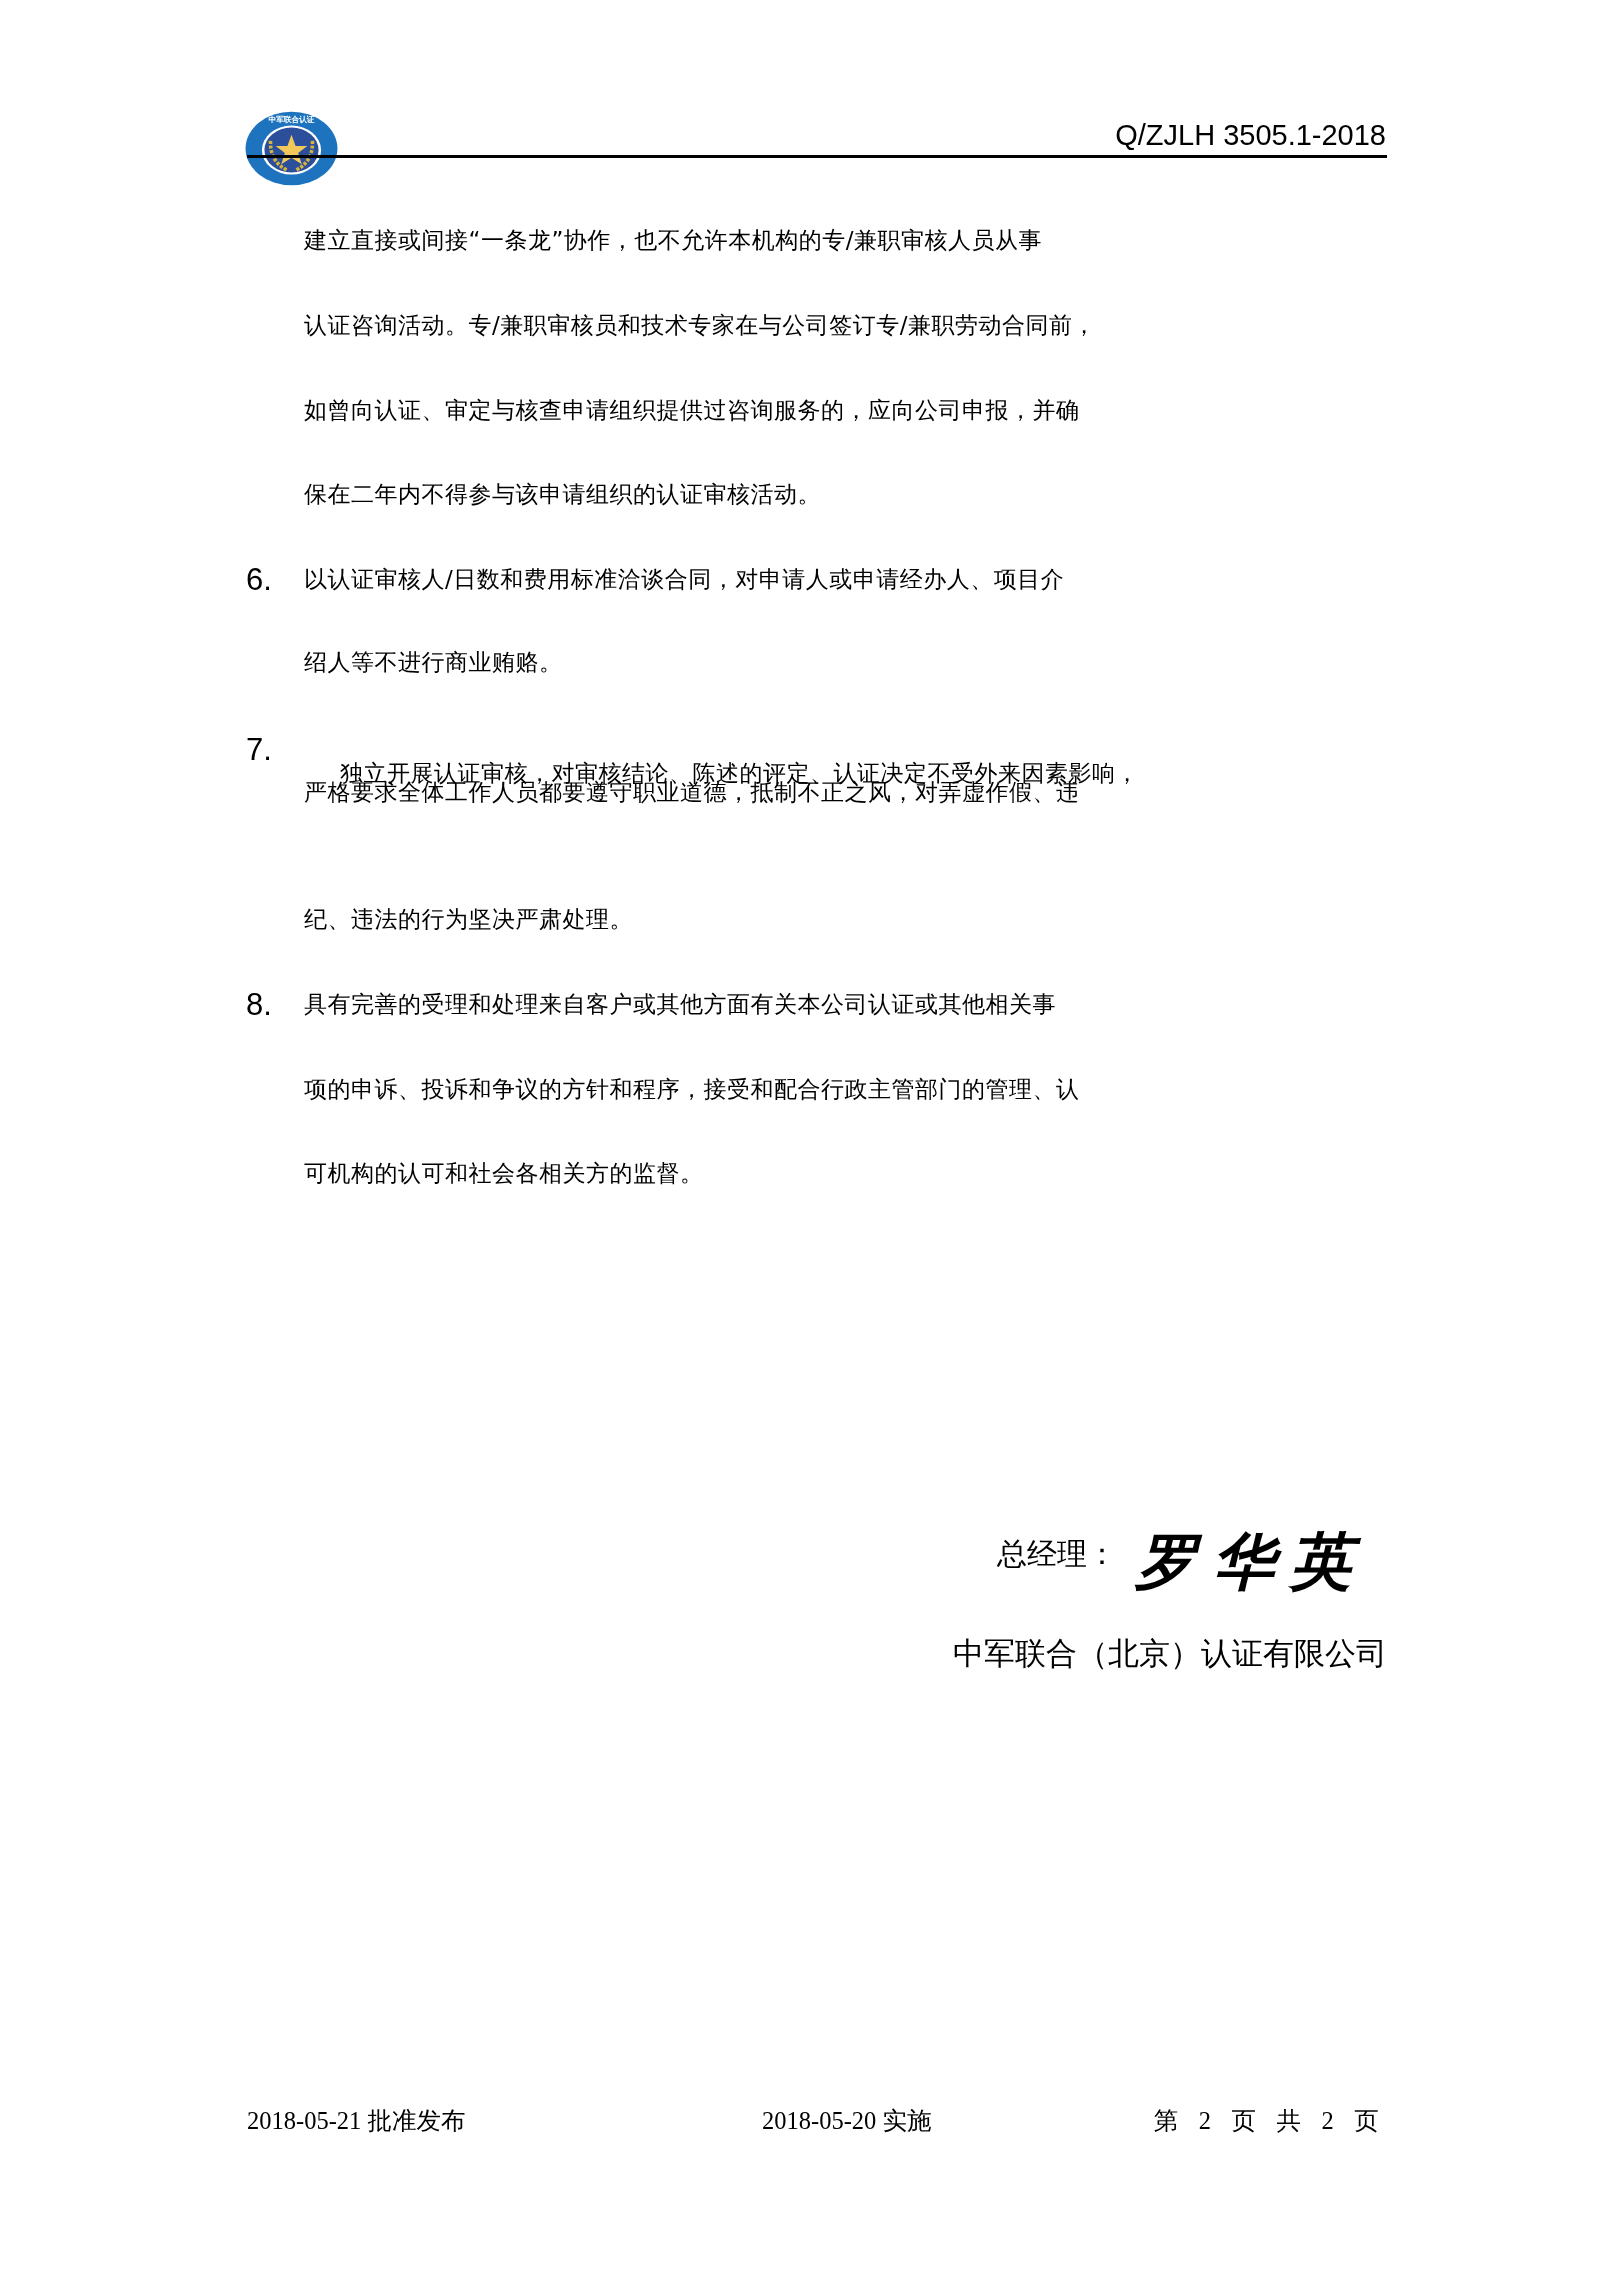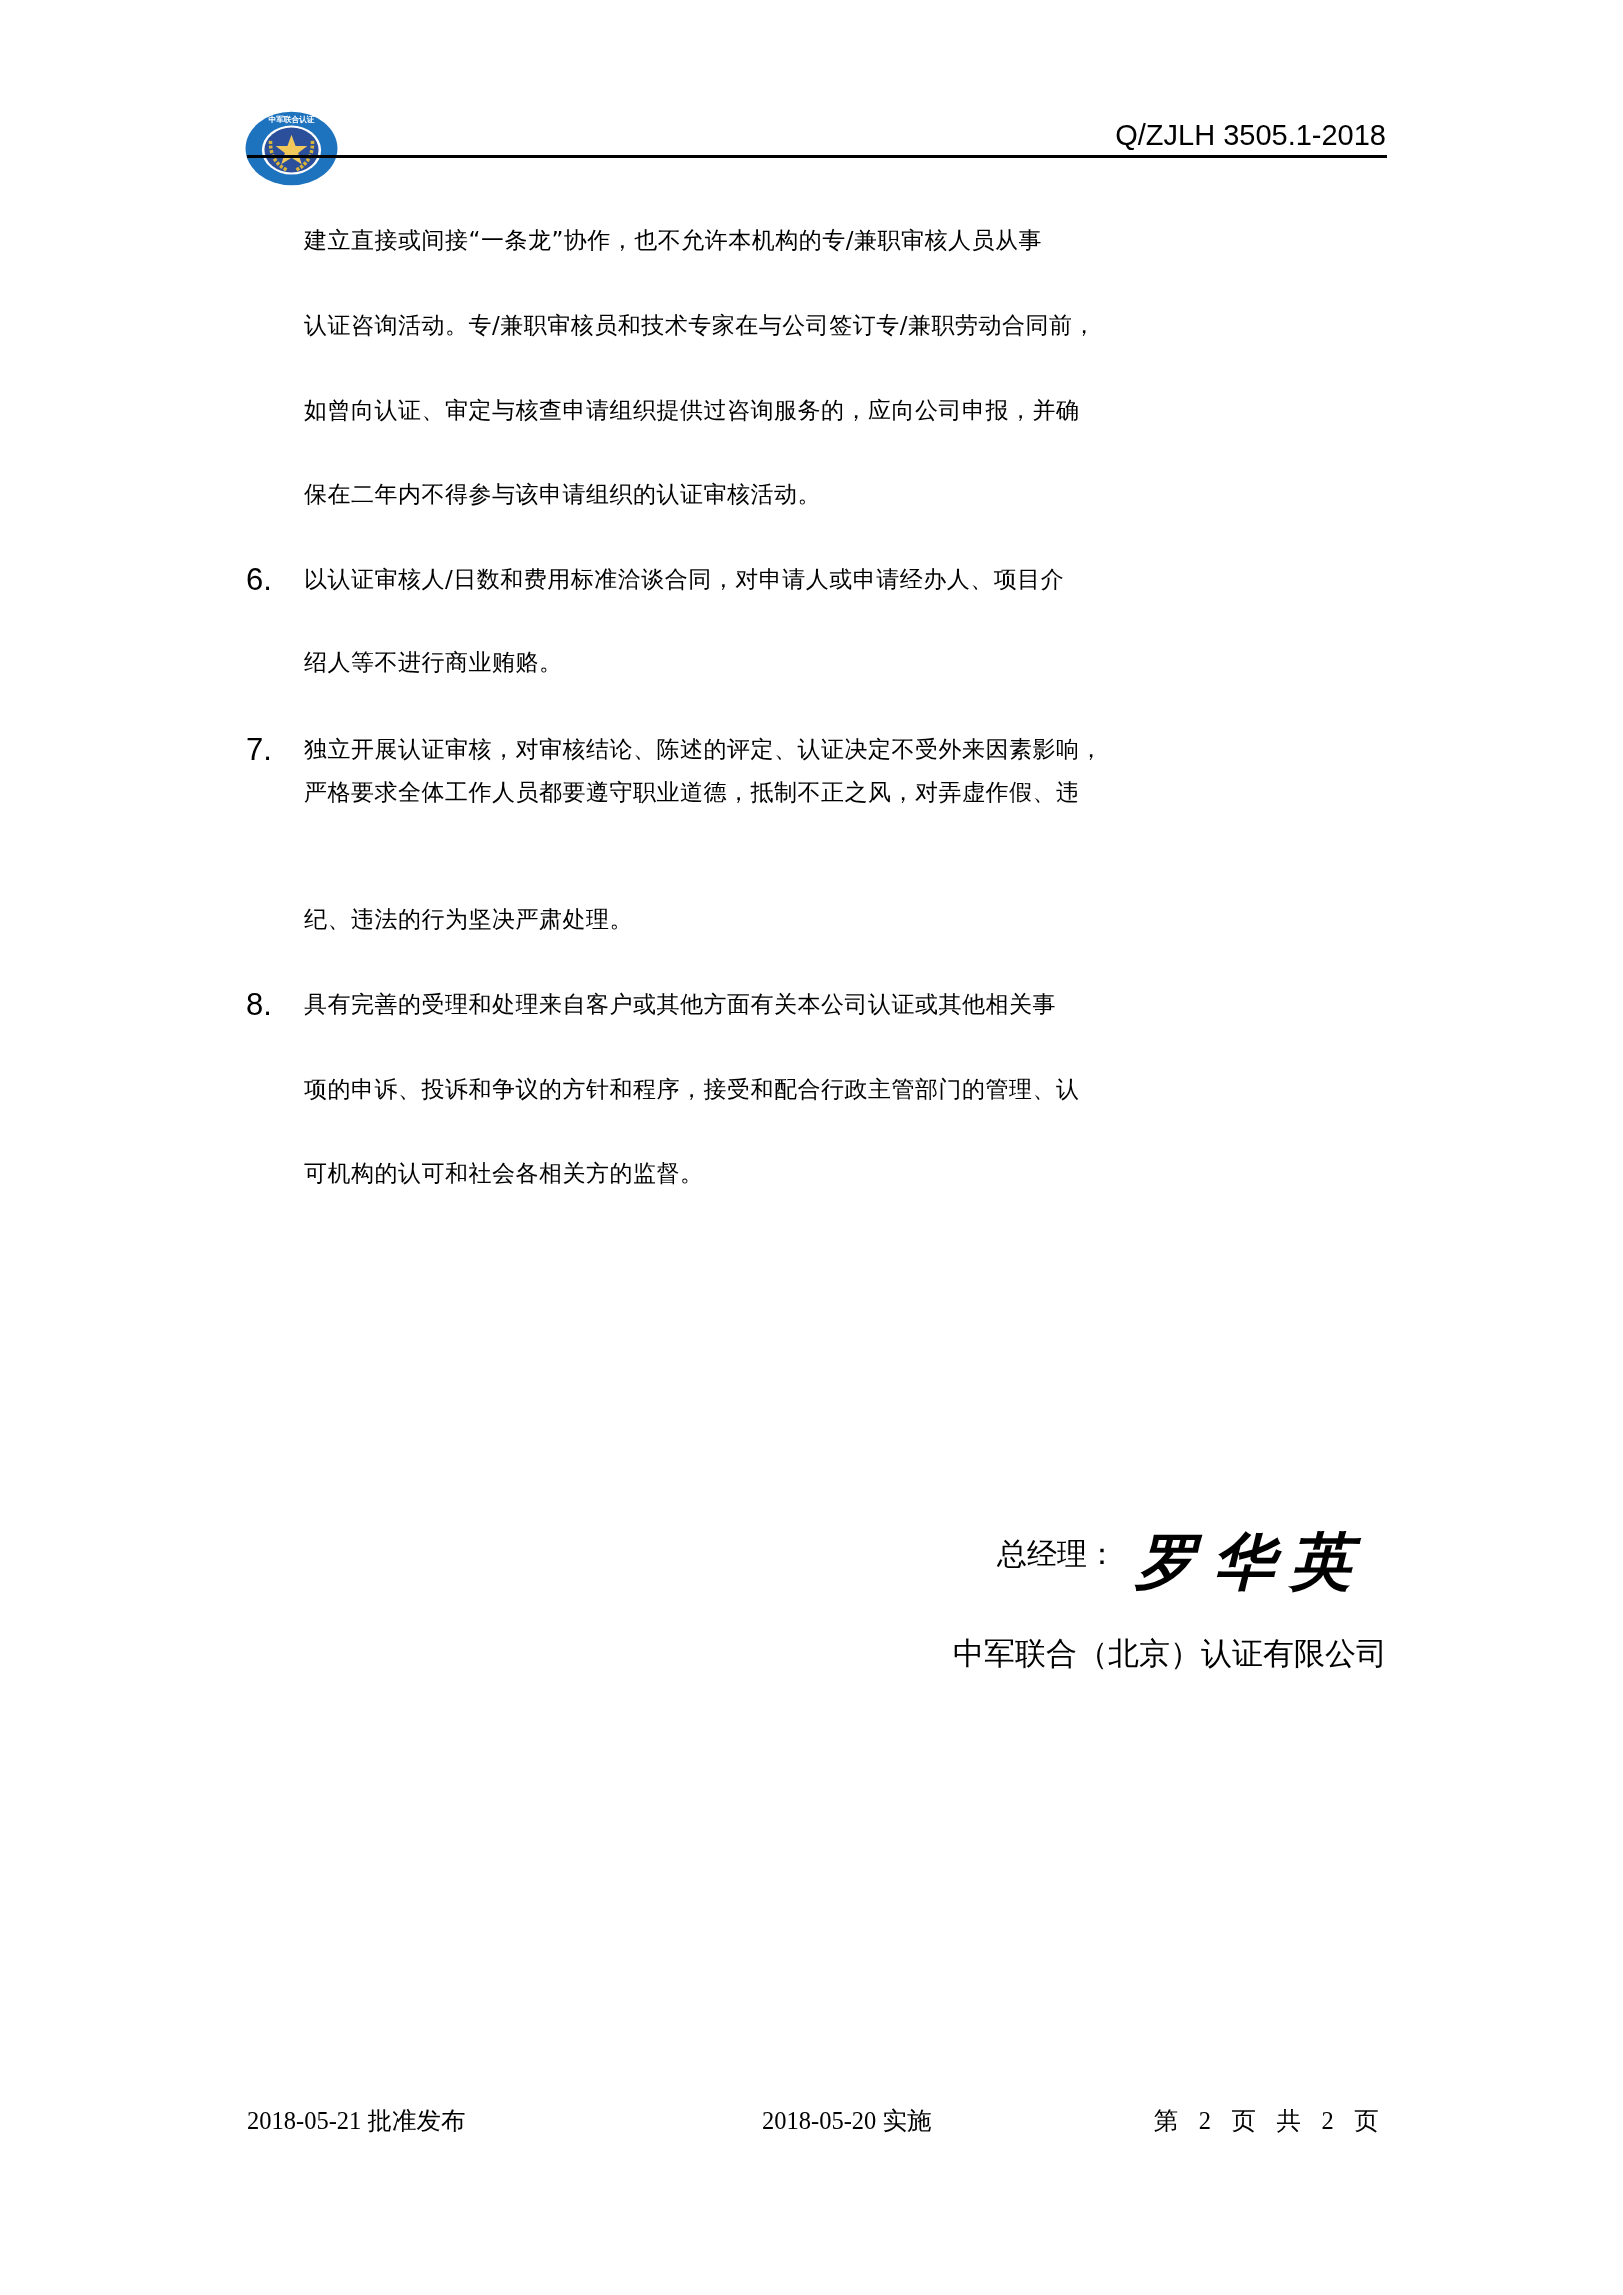--- a/index.html
+++ b/index.html
@@ -39,21 +39,21 @@
 <div class="line" style="top:220px;">建立直接或间接“一条龙”协作，也不允许本机构的专/兼职审核人员从事</div>
 <div class="line" style="top:305px;">认证咨询活动。专/兼职审核员和技术专家在与公司签订专/兼职劳动合同前，</div>
 <div class="line" style="top:390px;">如曾向认证、审定与核查申请组织提供过咨询服务的，应向公司申报，并确</div>
 <div class="line" style="top:474px;">保在二年内不得参与该申请组织的认证审核活动。</div>
 
 <div class="num" style="top:559px;">6.</div>
 <div class="line" style="top:559px;">以认证审核人/日数和费用标准洽谈合同，对申请人或申请经办人、项目介</div>
 <div class="line" style="top:644px;font-family:Liberation Mono, monospace;">绍人等不进行商业贿赂。</div>
 
 <div class="num" style="top:729px;">7.</div>
-<div class="line" style="top:729px;">独立开展认证审核，对审核结论、陈述的评定、认证决定不受外来因素影响，</div>
+<div class="line" style="top:753px;margin-left:36px;">独立开展认证审核，对审核结论、陈述的评定、认证决定不受外来因素影响，</div>
 <div class="line" style="top:772px;">严格要求全体工作人员都要遵守职业道德，抵制不正之风，对弄虚作假、违</div>
 <div class="line" style="top:899px;">纪、违法的行为坚决严肃处理。</div>
 
 <div class="num" style="top:984px;">8.</div>
 <div class="line" style="top:984px;">具有完善的受理和处理来自客户或其他方面有关本公司认证或其他相关事</div>
 <div class="line" style="top:1069px;">项的申诉、投诉和争议的方针和程序，接受和配合行政主管部门的管理、认</div>
 <div class="line" style="top:1153px;">可机构的认可和社会各相关方的监督。</div>
 
 <div id="sig-label" class="abs">总经理：</div>
 <div id="sig-name" class="abs">罗华英</div>

